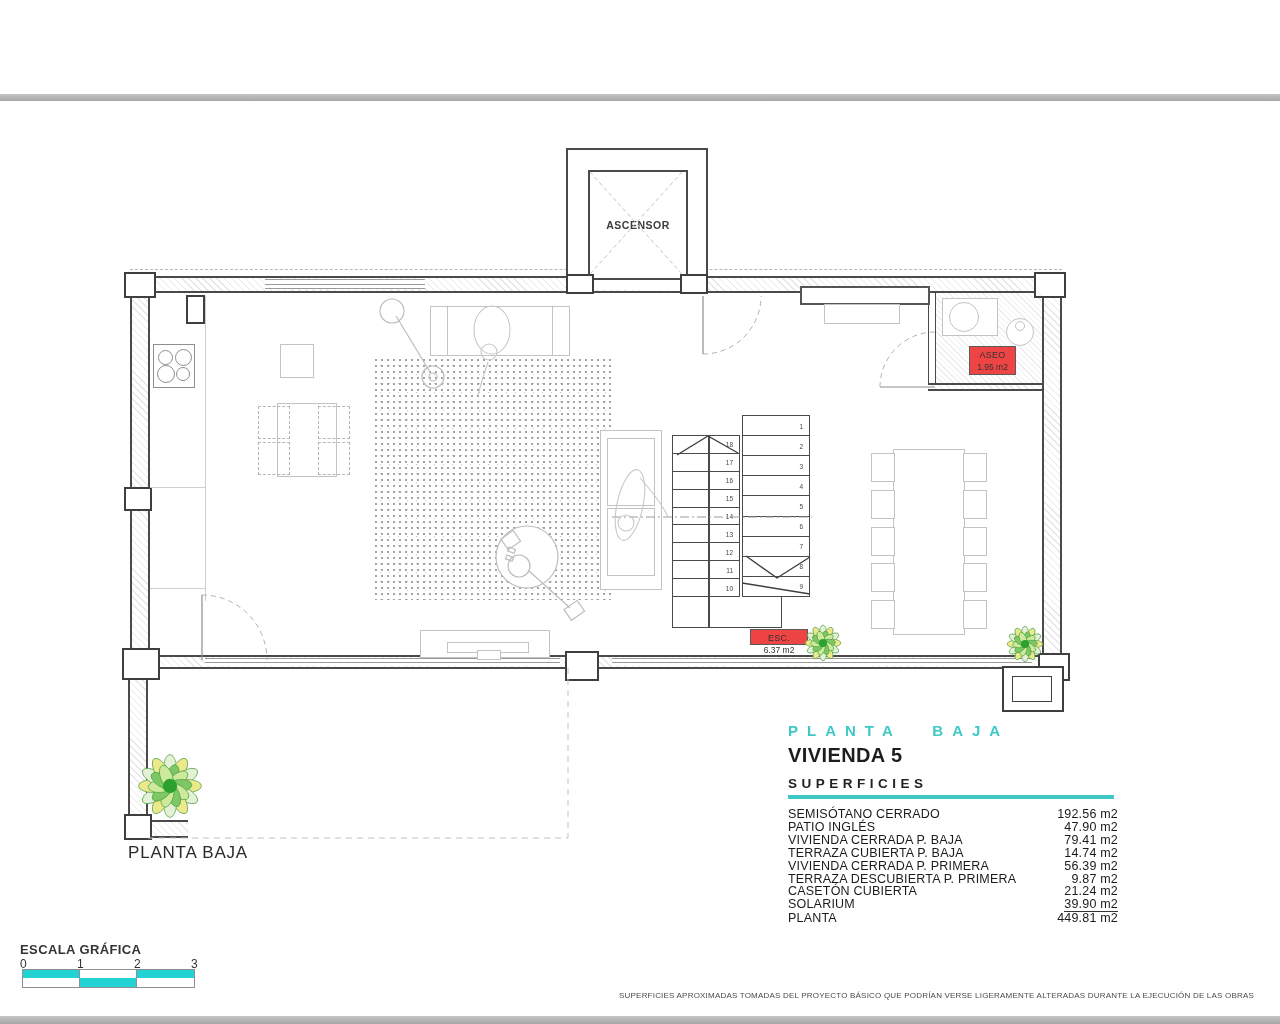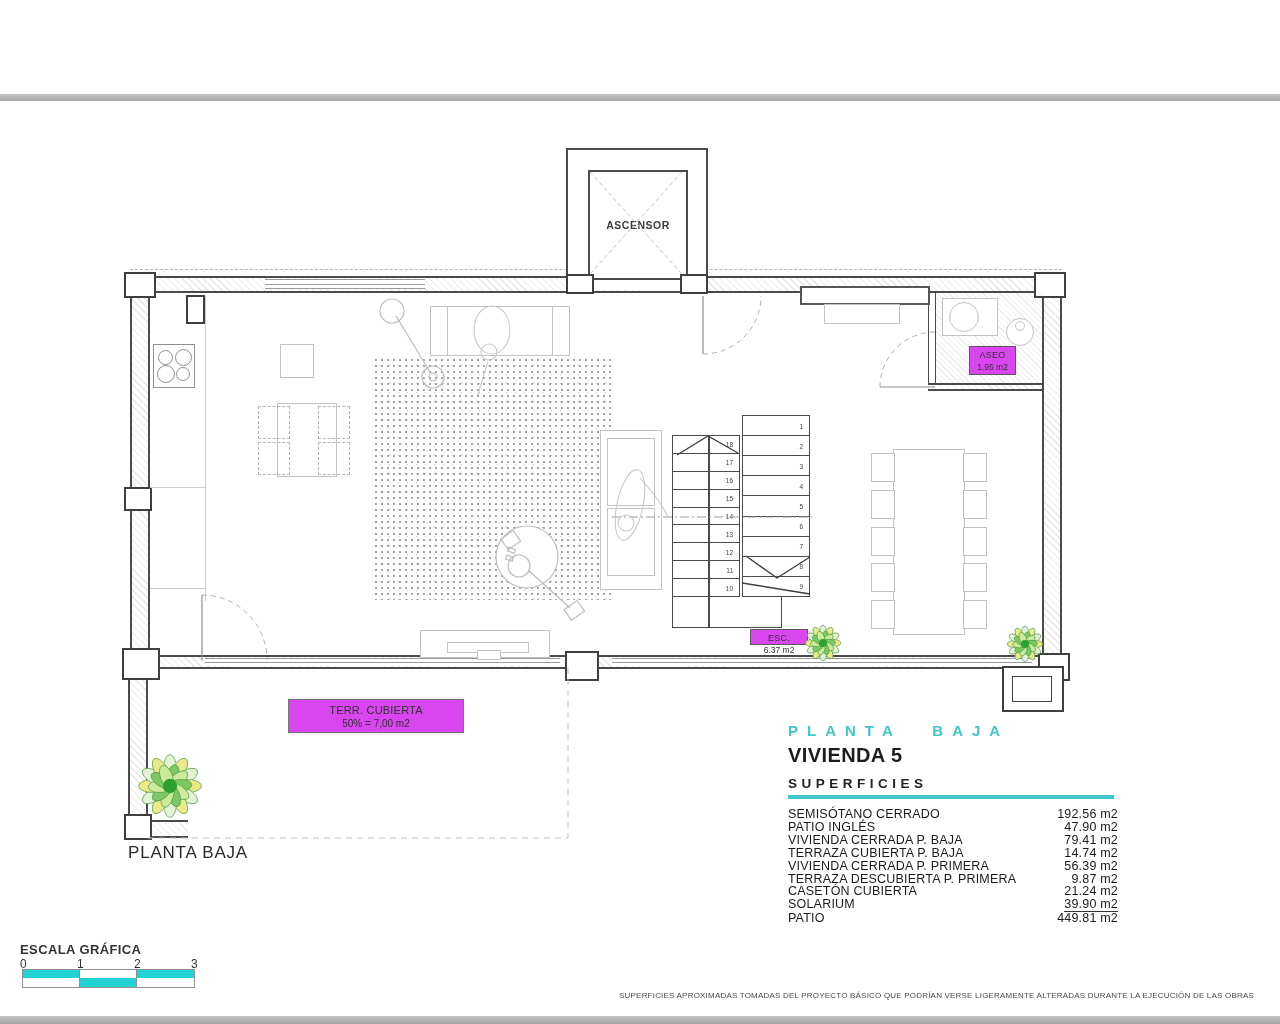--- a/index.html
+++ b/index.html
@@ -21,21 +21,21 @@
   .furn{border:1px solid #c3c3c3;background:#fff;}
   .furn-circle{border-radius:50%;}
   .dashed{border:1px dashed #b5b5b5;background:transparent;}
   .ltline{background:#cfcfcf;}
   .stipple{
     background-image:
       radial-gradient(rgba(80,80,80,.55) .7px,transparent .85px),
       radial-gradient(rgba(110,110,110,.38) .6px,transparent .75px);
     background-size:6px 6px,9px 9px;background-position:0 0,3px 4px;}
   
-  .pbox{border:1px solid #5a5a5a;background:#d946ef;text-align:center;color:#333;line-height:1.3;padding-top:3px;box-sizing:border-box;}
+  .pbox{border:1px solid #5a5a5a;background:#ef4444;text-align:center;color:#333;line-height:1.3;padding-top:3px;box-sizing:border-box;}
   .pbox .l1{font-size:11px;letter-spacing:.2px;}
   .pbox .l2{font-size:10px;}
   .pbox-s .l1{font-size:9px;}
   .pbox-s .l2{font-size:8.5px;}
   
   .stair{display:flex;flex-direction:column;border:1.5px solid #4a4a4a;box-sizing:border-box;background:#fff;}
   .step{flex:1;border-bottom:1px solid #4a4a4a;position:relative;}
   .step:last-child{border-bottom:none;}
   .step span{position:absolute;right:6px;top:50%;transform:translateY(-50%);font-size:6.5px;color:#444;}
   
@@ -203,24 +203,20 @@
         <span>9</span>
       </div>
     </div>
   <div class="abs" style="left:708px;top:435px;width:1.5px;height:193px;background:#4a4a4a;"></div>
   <div class="abs" style="left:672px;top:597px;width:110px;height:31px;border:1.5px solid #4a4a4a;border-top:none;box-sizing:border-box;"></div>
   <div class="abs pbox pbox-s" style="left:750px;top:629px;width:58px;height:16px;">
     <div class="l1">ESC.</div>
     <div class="l2">6.37 m2</div>
   </div>
 
-  <div class="abs pbox" style="left:288px;top:699px;width:176px;height:34px;border-color:#777;">
-    <div class="l1">TERR. CUBIERTA</div>
-    <div class="l2">50% = 7,00 m2</div>
-  </div>
 
   <div class="abs planta-label" style="left:128px;top:843px;">PLANTA BAJA</div>
 
   <svg id="overlay" class="abs" style="left:0;top:0;" width="1280" height="1024" viewBox="0 0 1280 1024">
 
     <g stroke="#c4c4c4" stroke-width="1" stroke-dasharray="4 3">
       <line x1="590" y1="172" x2="682" y2="274"></line>
       <line x1="682" y1="172" x2="590" y2="274"></line>
     </g>
 
@@ -398,21 +394,21 @@
       </div>
       <div class="srow">
         <span class="slabel">CASETÓN CUBIERTA</span>
         <span class="svalue">21.24 m2</span>
       </div>
       <div class="srow">
         <span class="slabel">SOLARIUM</span>
         <span class="svalue underl">39.90 m2</span>
       </div>
       <div class="srow">
-        <span class="slabel">PATIO</span>
+        <span class="slabel">PLANTA</span>
         <span class="svalue">449.81 m2</span>
       </div>
     </div>
 </div>
 
 <div class="abs" style="left:20px;top:942px;">
   <div class="scale-title">ESCALA GRÁFICA</div>
   <div id="scale-ticks" class="scale-ticks" style="width:200px;">
       <span style="left: 0px;">0</span>
       <span style="left: 57px;">1</span>

